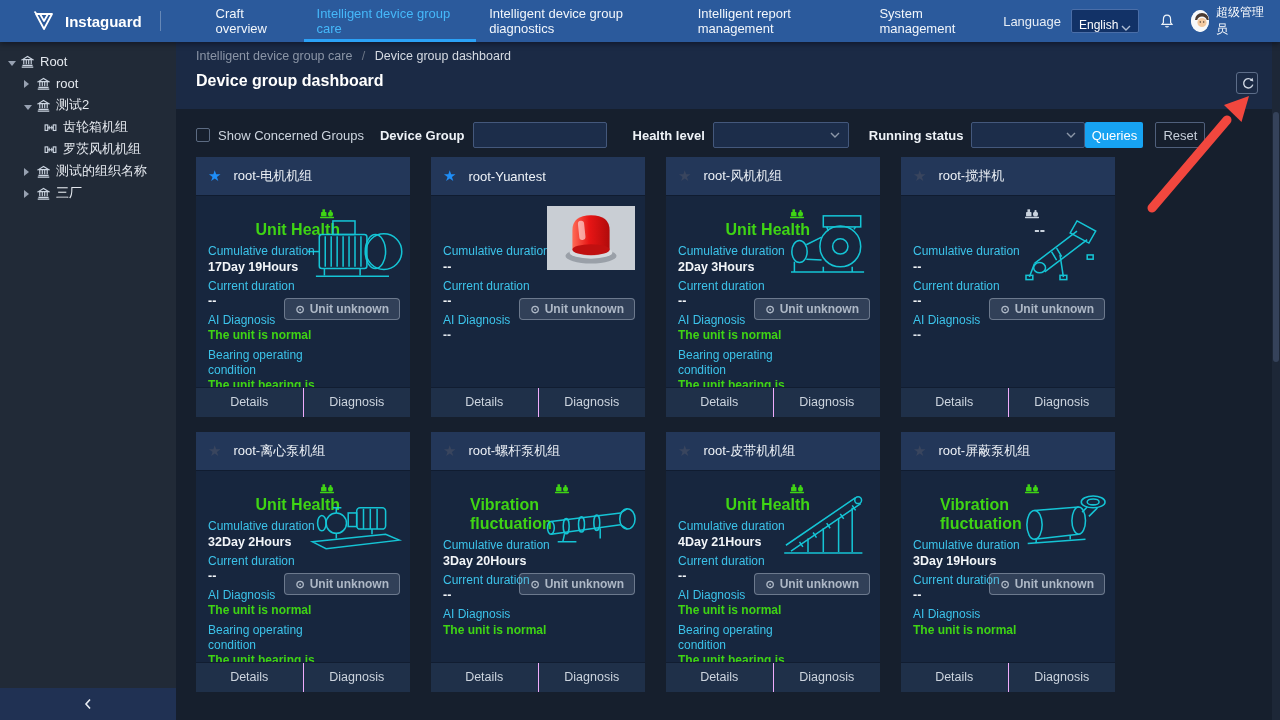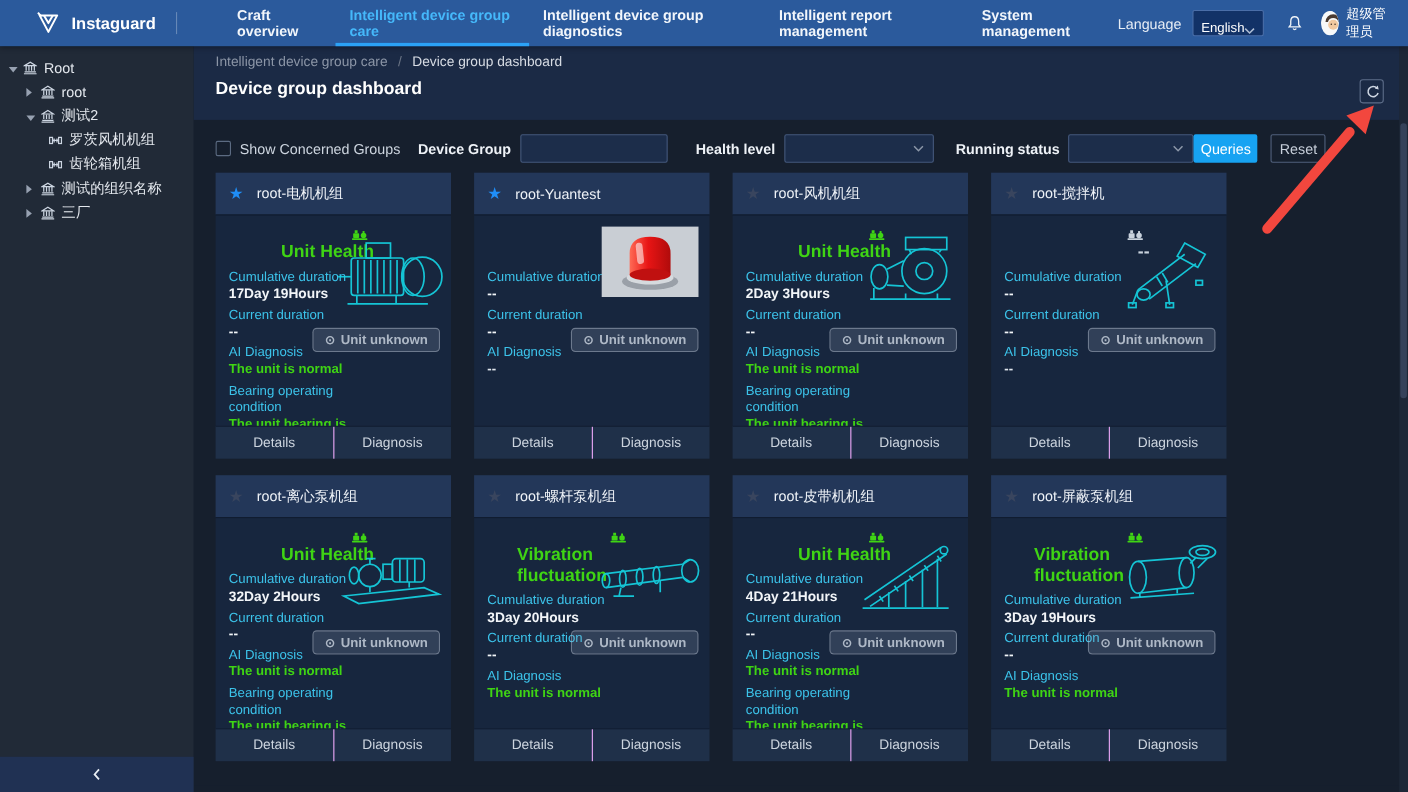--- a/index.html
+++ b/index.html
@@ -10,21 +10,21 @@
   
   .navbar { position:absolute; left:0; top:0; width:1280px; height:42px;
             background:#2b5a9c; display:flex; align-items:stretch; z-index:10;
             box-shadow:0 2px 5px rgba(5,10,20,.5); }
   .brand { display:flex; align-items:center; margin-left:32px; }
   .brand svg { width:24px; height:24px; }
   .brand-name { color:#fff; font-size:15px; font-weight:bold; margin-left:9px; }
   .nav-divider { width:1px; height:20px; background:rgba(255,255,255,.28); align-self:center; margin-left:18px; }
   .nav-items { display:flex; margin-left:42px; }
   .nav-item { position:relative; display:flex; align-items:center; padding:0 13px;
-              color:#f2f6fb; font-size:13px; font-weight:bold; cursor:pointer; }
+              color:#f2f6fb; font-size:13px; font-weight:normal; cursor:pointer; }
   .nav-item.active { color:#45b8fa; }
   .nav-item.active::after { content:''; position:absolute; left:0; right:0; bottom:0;
                             height:3px; background:#2ba2f7; }
   .nav-right { margin-left:auto; display:flex; align-items:center; margin-right:14px; }
   .lang-label { color:#e7edf5; font-size:13px; margin-right:10px; }
   .lang-select { width:78px; height:24px; background:#123267; border:1px solid #4a6ea8;
                  border-radius:2px; display:flex; align-items:flex-end; padding:0 7px;
                  color:#fff; font-size:12px; cursor:pointer; }
   .lang-select .chev { margin-left:auto; }
   .bell { margin:0 16px 0 20px; display:flex; align-items:center; cursor:pointer; }
@@ -322,27 +322,27 @@
       <span class="caret down"></span>
       <svg class="ticon">
           <use href="#sym-org"></use>
         </svg>
       <span>测试2</span>
     </div>
     <div class="tree-row lvl2">
       <svg class="ticon">
           <use href="#sym-device"></use>
         </svg>
-      <span>罗茨风机机组</span>
+      <span>齿轮箱机组</span>
     </div>
     <div class="tree-row lvl2">
       <svg class="ticon">
           <use href="#sym-device"></use>
         </svg>
-      <span>齿轮箱机组</span>
+      <span>罗茨风机机组</span>
     </div>
     <div class="tree-row lvl1">
       <span class="caret right"></span>
       <svg class="ticon">
           <use href="#sym-org"></use>
         </svg>
       <span>测试的组织名称</span>
     </div>
     <div class="tree-row lvl1">
       <span class="caret right"></span>

